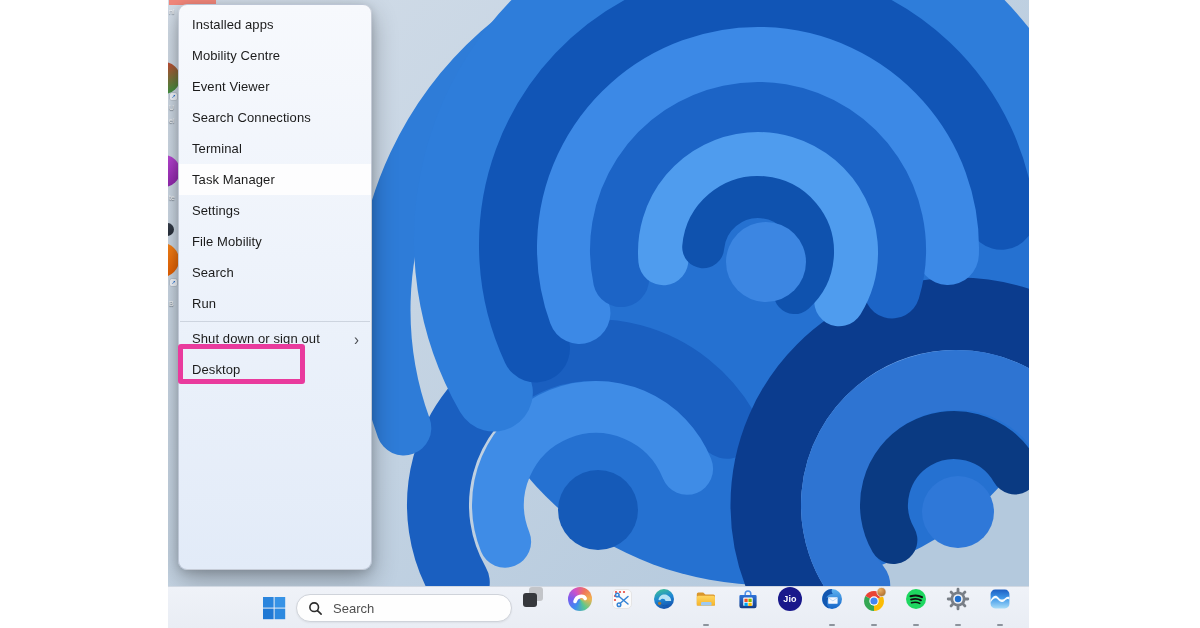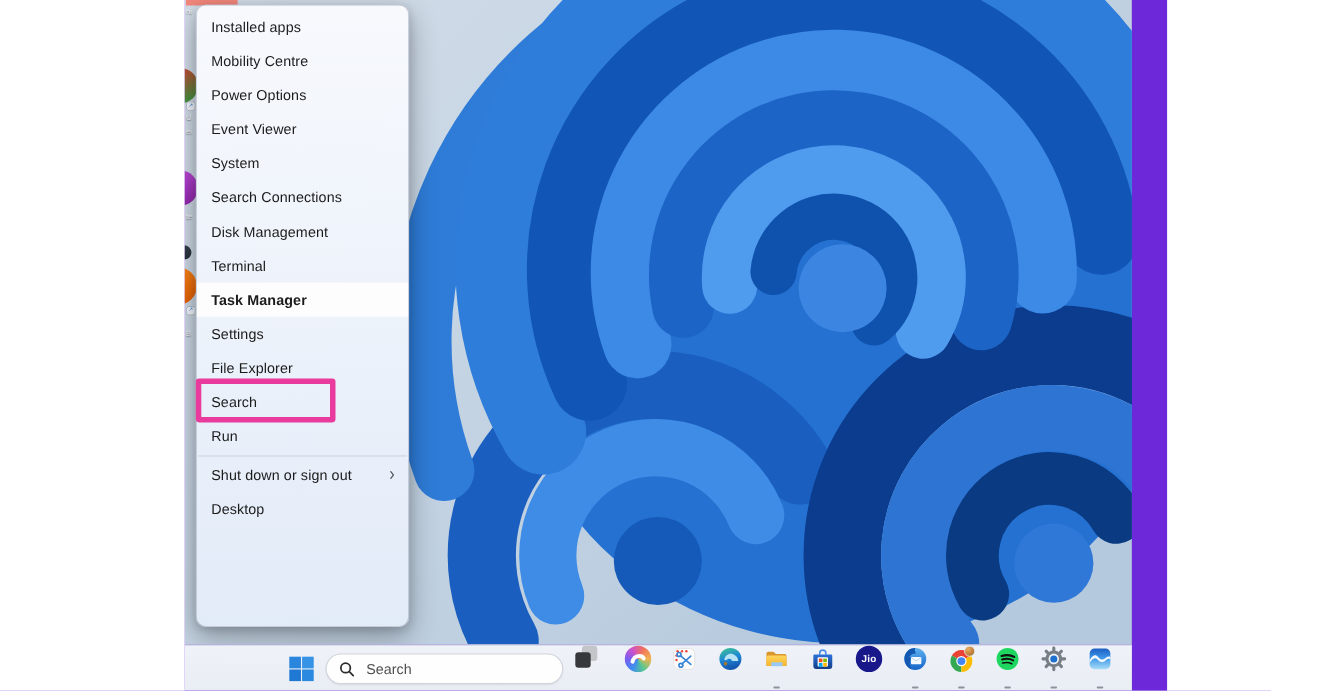--- a/index.html
+++ b/index.html
@@ -3,21 +3,21 @@
 <meta charset="utf-8">
 <title>Windows 11 Win+X menu — Task Manager highlighted</title>
 <style>
   html,body{margin:0;padding:0;}
   body{
     width:1200px;height:628px;background:#ffffff;position:relative;overflow:hidden;
     font-family:"Liberation Sans","DejaVu Sans",sans-serif;
     -webkit-font-smoothing:antialiased;
   }
   
-  .screenshot{position:absolute;left:168px;top:0;width:861px;height:628px;overflow:hidden;background:#6d28d9;padding-left:32px;}
+  .screenshot{position:absolute;left:168px;top:0;width:861px;height:628px;overflow:hidden;background:#4d7c0f;}
   .wallpaper{position:absolute;left:0;top:0;width:861px;height:586px;display:block;}
 
   
   .strip{position:absolute;left:0;top:0;width:14px;height:586px;z-index:10;}
   .salmon-bar{position:absolute;left:1px;top:0;width:47px;height:5px;background:#f2877b;z-index:10;}
   .frag-text{position:absolute;left:1px;color:rgba(255,255,255,.93);font-size:7px;line-height:7px;
     text-shadow:0 1px 1px rgba(20,30,40,.5);white-space:nowrap;}
   .frag-circle{position:absolute;border-radius:50%;}
   .frag-badge{position:absolute;width:7px;height:7px;background:#f5f9ff;border-radius:1.5px;
     color:#1f6fd4;font-size:5px;line-height:7px;text-align:center;box-shadow:0 0 0 .5px rgba(0,0,0,.15);}
@@ -25,21 +25,21 @@
   
   .winx-menu{
     position:absolute;left:10px;top:4px;width:194px;height:566px;box-sizing:border-box;
     border-radius:9px;padding-top:4px;z-index:30;
     background:linear-gradient(180deg,#f7f9fd 0%,#eef3fb 45%,#e2ebf8 100%);
     border:1px solid rgba(150,160,178,.5);
     box-shadow:0 10px 26px rgba(0,0,0,.30),0 2px 8px rgba(0,0,0,.14);
   }
   .menu-item{height:31px;display:flex;align-items:center;padding:0 12px 0 13px;
     font-size:13px;color:#1b1b1b;letter-spacing:.1px;cursor:default;position:relative;}
-  .menu-item.highlighted{background:#fdfdfe;font-weight:bold;}
+  .menu-item.highlighted{background:#fdfdfe;}
   .menu-item .chev{margin-left:auto;color:#4f5257;font-size:15px;line-height:1;transform:scaleY(1.15);}
   .menu-sep{height:1px;background:#cdd4df;margin:1.5px 1px;}
   .hl-box{position:absolute;left:-1px;top:339px;width:127px;height:40px;box-sizing:border-box;
     border:5px solid #e93a9d;border-radius:3px;z-index:6;pointer-events:none;}
 
   
   .taskbar{position:absolute;left:0;bottom:0;width:861px;height:42px;z-index:40;
     background:linear-gradient(180deg,#eff2f8 0%,#e9edf4 100%);
     border-top:1px solid rgba(206,213,224,.9);box-sizing:border-box;}
   .start-button{position:absolute;left:94px;top:9px;width:24px;height:24px;cursor:pointer;}
@@ -119,45 +119,36 @@
     </div>
 
   <div class="winx-menu">
       <div class="menu-item">
         <span>Installed apps</span>
       </div>
       <div class="menu-item">
         <span>Mobility Centre</span>
       </div>
       <div class="menu-item">
-        <span>Power Options</span>
-      </div>
-      <div class="menu-item">
         <span>Event Viewer</span>
       </div>
       <div class="menu-item">
-        <span>System</span>
-      </div>
-      <div class="menu-item">
         <span>Search Connections</span>
-      </div>
-      <div class="menu-item">
-        <span>Disk Management</span>
       </div>
       <div class="menu-item">
         <span>Terminal</span>
       </div>
       <div class="menu-item highlighted">
         <span>Task Manager</span>
       </div>
       <div class="menu-item">
         <span>Settings</span>
       </div>
       <div class="menu-item">
-        <span>File Explorer</span>
+        <span>File Mobility</span>
       </div>
       <div class="menu-item">
         <span>Search</span>
       </div>
       <div class="menu-item">
         <span>Run</span>
       </div>
       <div class="menu-sep"></div>
       <div class="menu-item">
         <span>Shut down or sign out</span>

